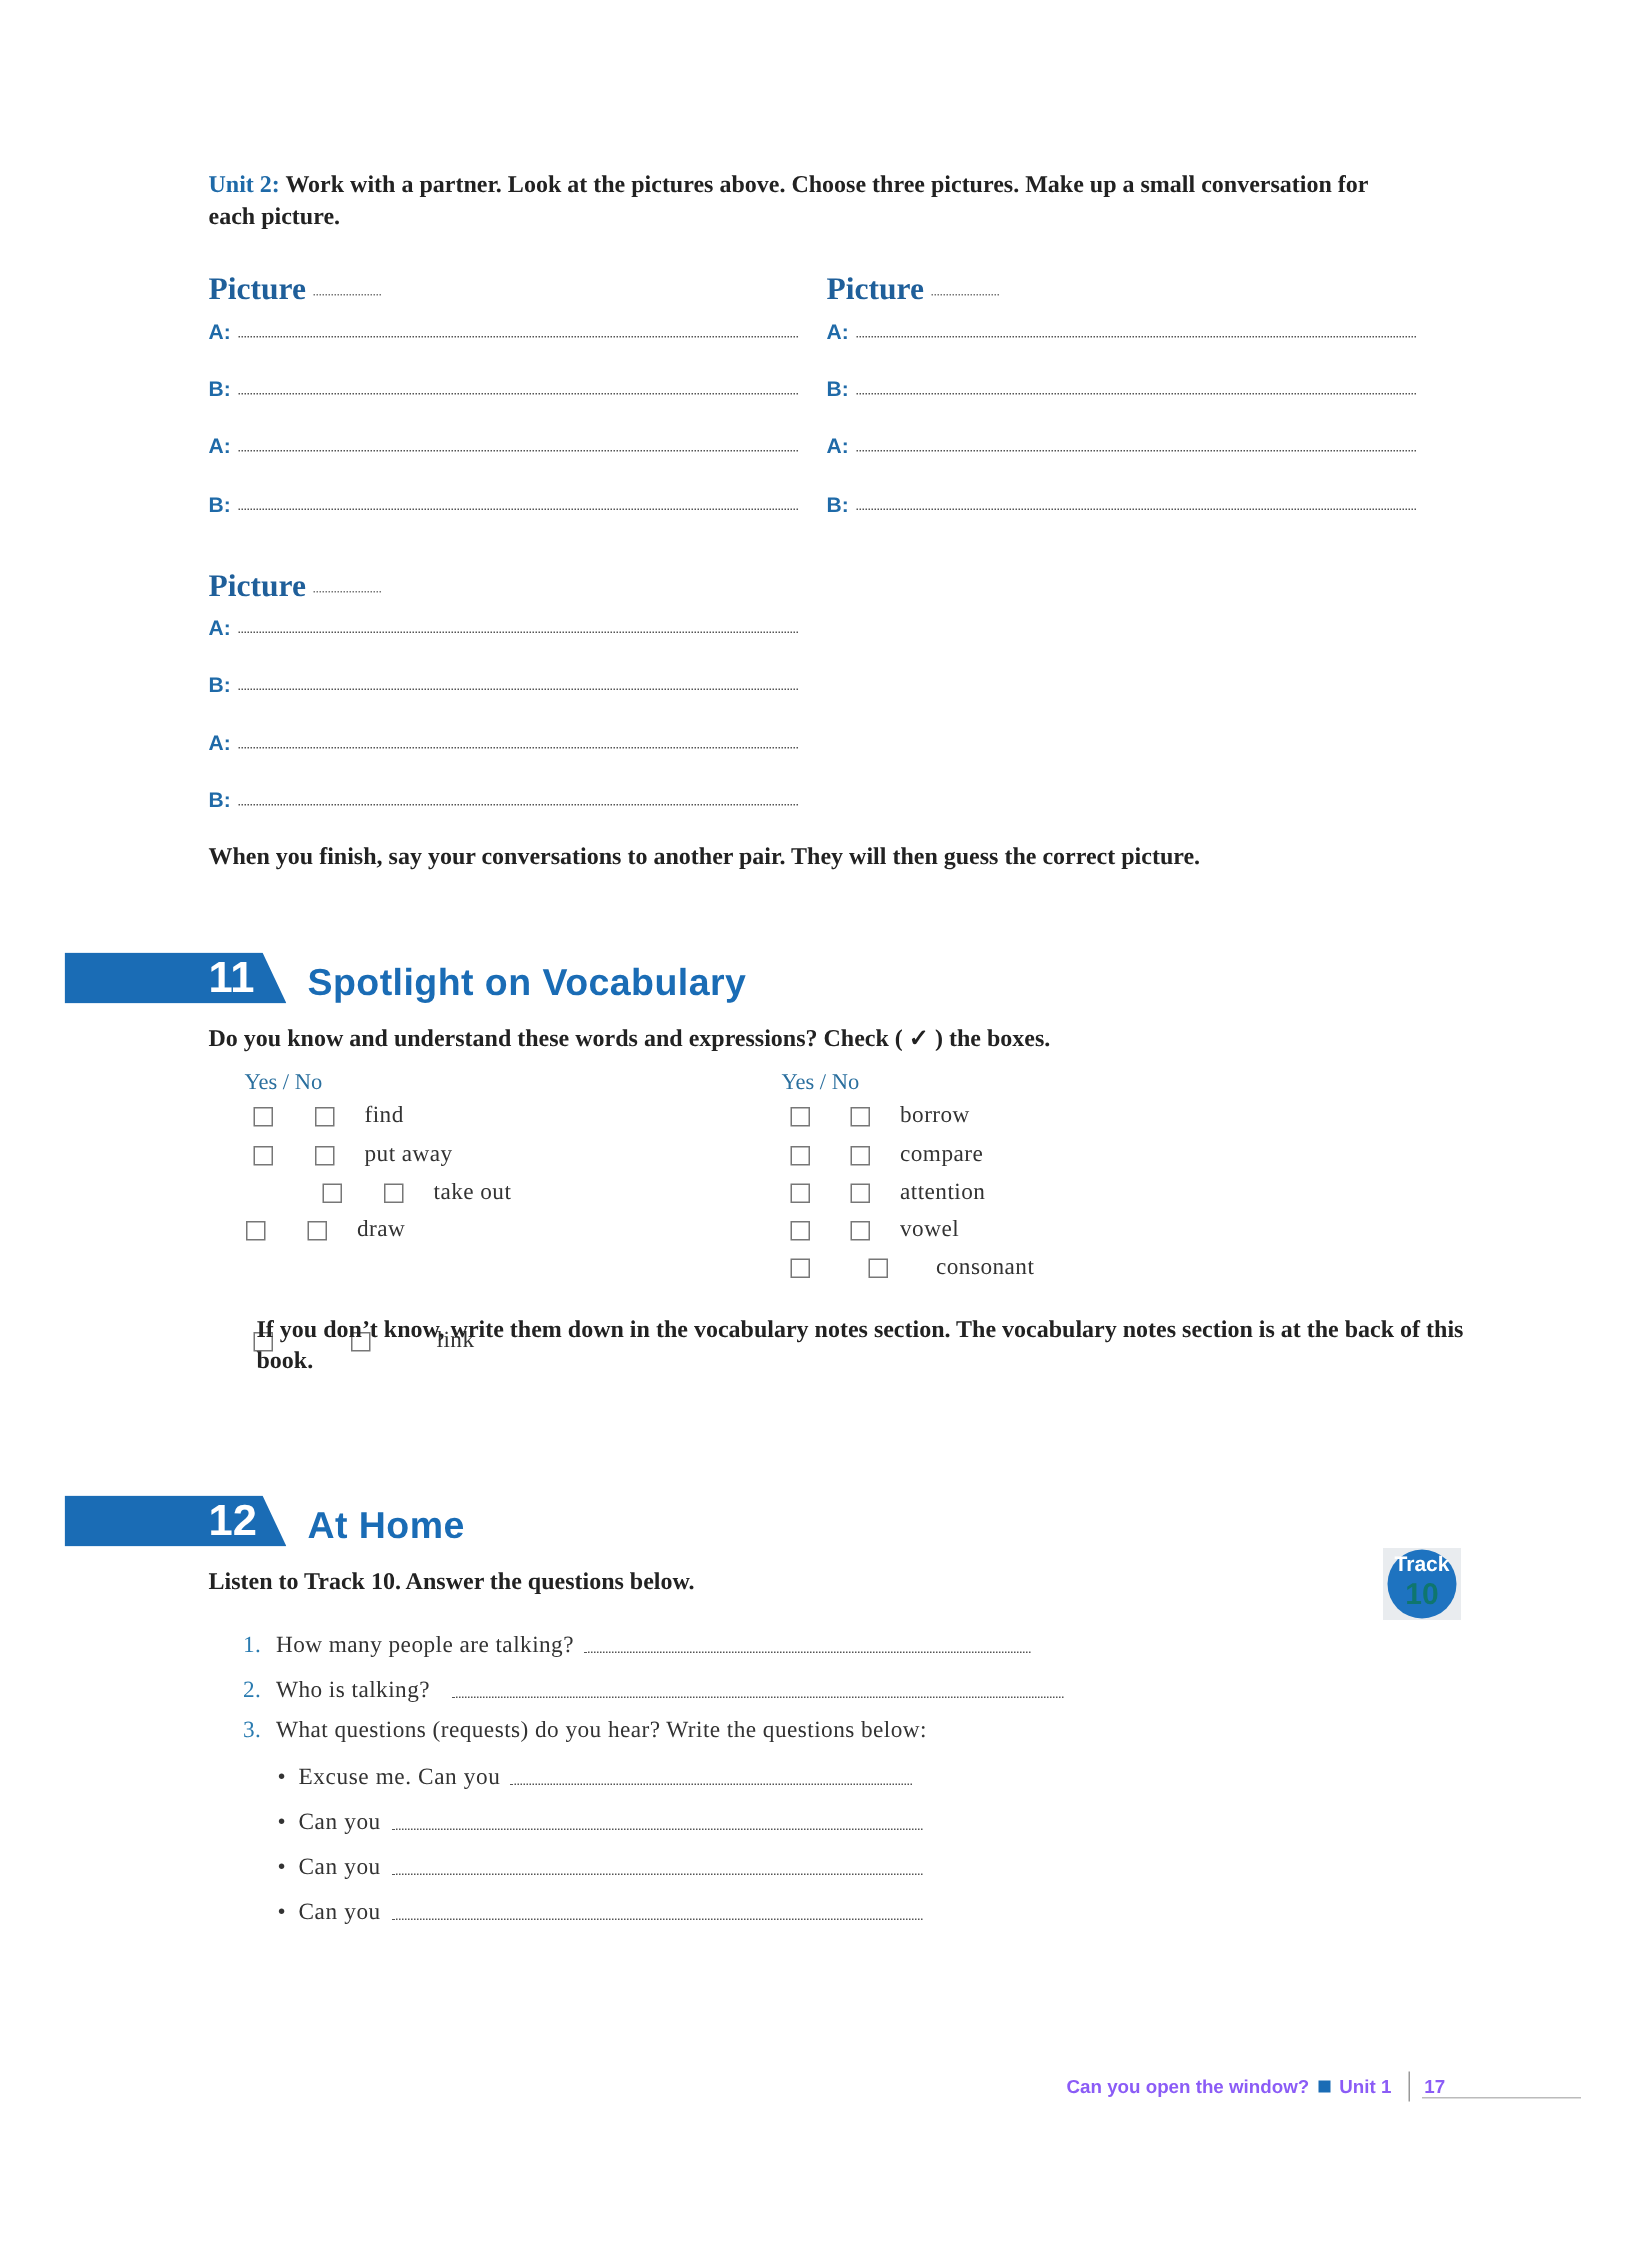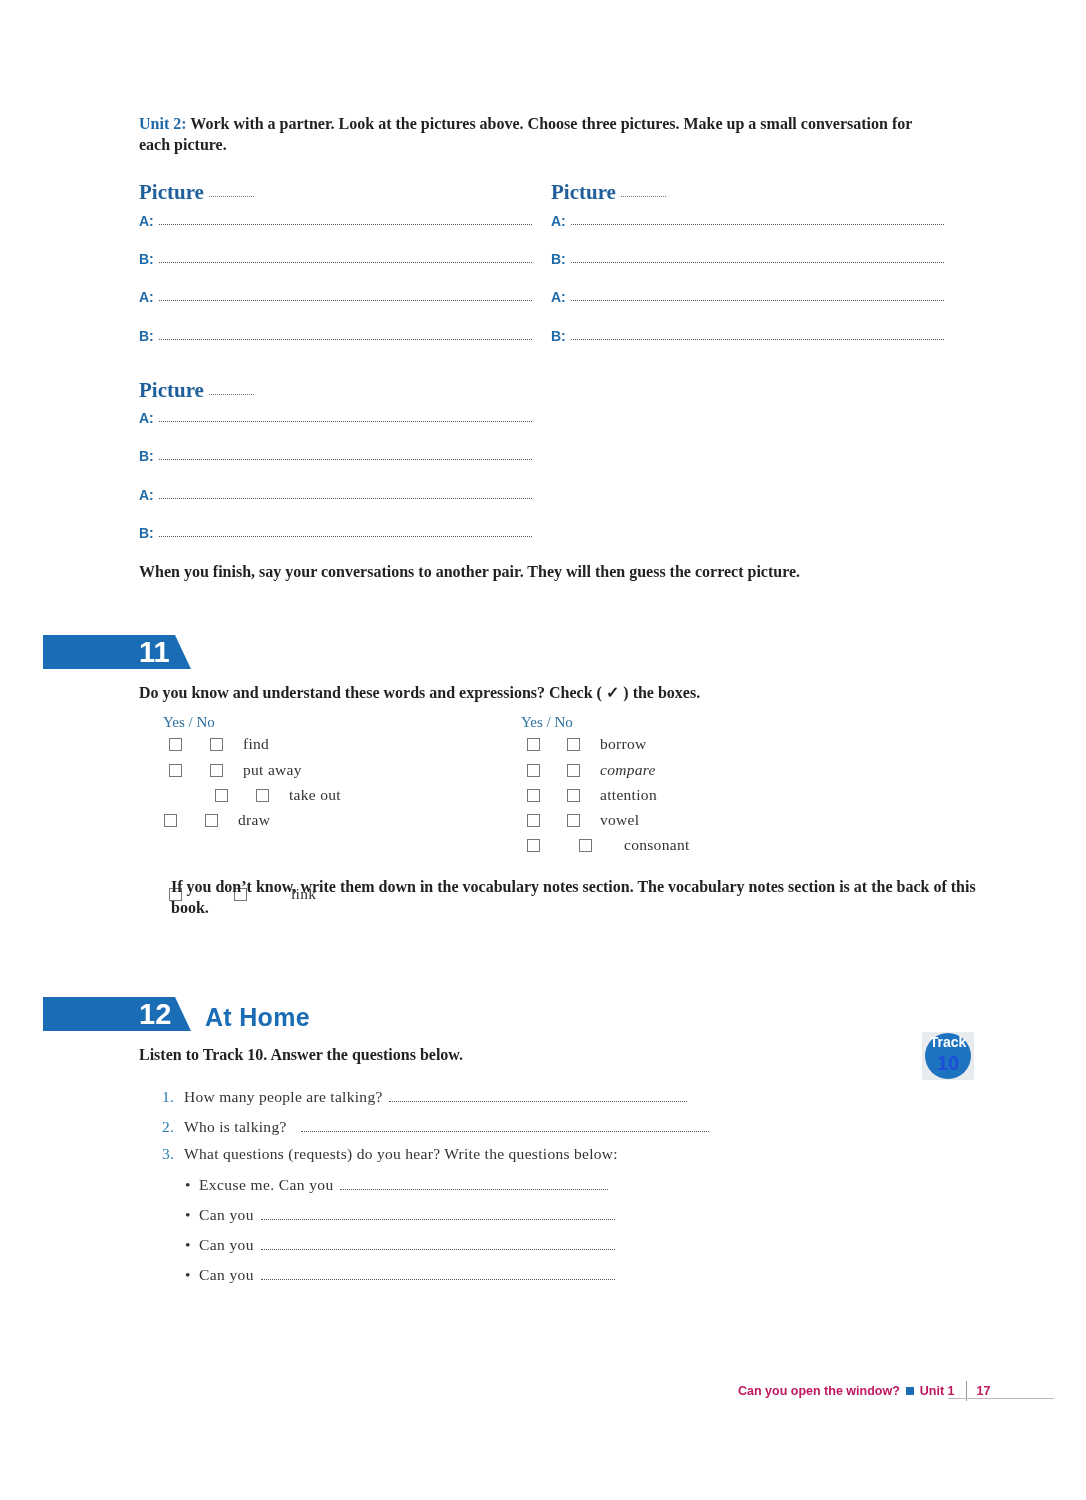--- a/index.html
+++ b/index.html
@@ -39,25 +39,25 @@
   .bullet { position: absolute; display: flex; align-items: flex-end; font-family: "Liberation Serif", serif; font-size: 15.5px; color: #333; letter-spacing: 0.4px; }
   .bullet .dot { width: 14px; }
   .bullet .ans { border-bottom: 1px dotted #555; height: 0; margin-bottom: 4px; }
 
   
   .track { position: absolute; left: 922px; top: 1032px; width: 52px; height: 48px; background: #e9ecef; }
   .track .disc { position: absolute; left: 3px; top: 1px; width: 46px; height: 46px; border-radius: 50%; background: #1e73c0; }
   .track .t1 { position: absolute; left: 0; top: 3px; width: 52px; text-align: center; font-family: "Liberation Sans", sans-serif;
                font-weight: bold; font-size: 14px; color: #fff; line-height: 14px; }
   .track .t2 { position: absolute; left: 0; top: 20px; width: 52px; text-align: center; font-family: "Liberation Sans", sans-serif;
-               font-weight: bold; font-size: 20px; color: #1d4ed8; line-height: 22px; }
-
-  
-  .footer { position: absolute; left: 738px; top: 1381px; display: flex; align-items: center; font-family: "Liberation Sans", sans-serif;
-            font-weight: bold; font-size: 12.5px; color: #be185d; }
+               font-weight: bold; font-size: 20px; color: #0f766e; line-height: 22px; }
+
+  
+  .footer { position: absolute; left: 711px; top: 1381px; display: flex; align-items: center; font-family: "Liberation Sans", sans-serif;
+            font-weight: bold; font-size: 12.5px; color: #8b5cf6; }
   .footer .sq { width: 8px; height: 8px; background: #1a6cb5; margin: 0 6px 0 6px; }
   .footer .sep { width: 1px; height: 20px; background: #999; margin: 0 10px 0 11px; }
   .footer-rule { position: absolute; left: 948px; top: 1398px; width: 106px; height: 1px; background: #bbb; }
 </style>
 </head>
 <body>
 
 <div class="abs instr" style="left:139px; top:113px; width:790px;">
   <span class="blue">Unit 2:</span><span> Work with a partner. Look at the pictures above. Choose three pictures. Make up a small conversation for each picture.</span>
 </div>
@@ -126,20 +126,21 @@
       <span class="spk">B:</span>
       <span class="line"></span>
     </div>
 </div>
 
 <div class="abs instr" style="left:139px; top:561px; width:830px;">When you finish, say your conversations to another pair. They will then guess the correct picture.</div>
 
 <div class="banner" style="top:635px; width:560px;padding-left:16px;">
   <div class="bar"></div>
   <div class="num">11</div>
+  <div class="title">Spotlight on Vocabulary</div>
 </div>
 
 <div class="abs instr" style="left:139px; top:682px; width:800px;">
   <span>Do you know and understand these words and expressions? Check (</span>
   <span>✓</span>
   <span>) the boxes.</span>
 </div>
 
 <div class="abs yn" style="left:163px; top:714px;">Yes / No</div>
 <div class="abs yn" style="left:521px; top:714px;">Yes / No</div>
@@ -174,21 +175,21 @@
 
 <div>
   <div class="vrow" style="left:527px; top:734px;">
       <span class="cb"></span>
       <span class="cb" style="margin-left:27px;"></span>
       <span class="vword" style="margin-left:20px;">borrow</span>
     </div>
   <div class="vrow" style="left:527px; top:760px;">
       <span class="cb"></span>
       <span class="cb" style="margin-left:27px;"></span>
-      <span class="vword" style="margin-left:20px;font-style:italic;">compare</span>
+      <span class="vword" style="margin-left:20px;">compare</span>
     </div>
   <div class="vrow" style="left:527px; top:785px;">
       <span class="cb"></span>
       <span class="cb" style="margin-left:27px;"></span>
       <span class="vword" style="margin-left:20px;">attention</span>
     </div>
   <div class="vrow" style="left:527px; top:810px;">
       <span class="cb"></span>
       <span class="cb" style="margin-left:27px;"></span>
       <span class="vword" style="margin-left:20px;">vowel</span>

